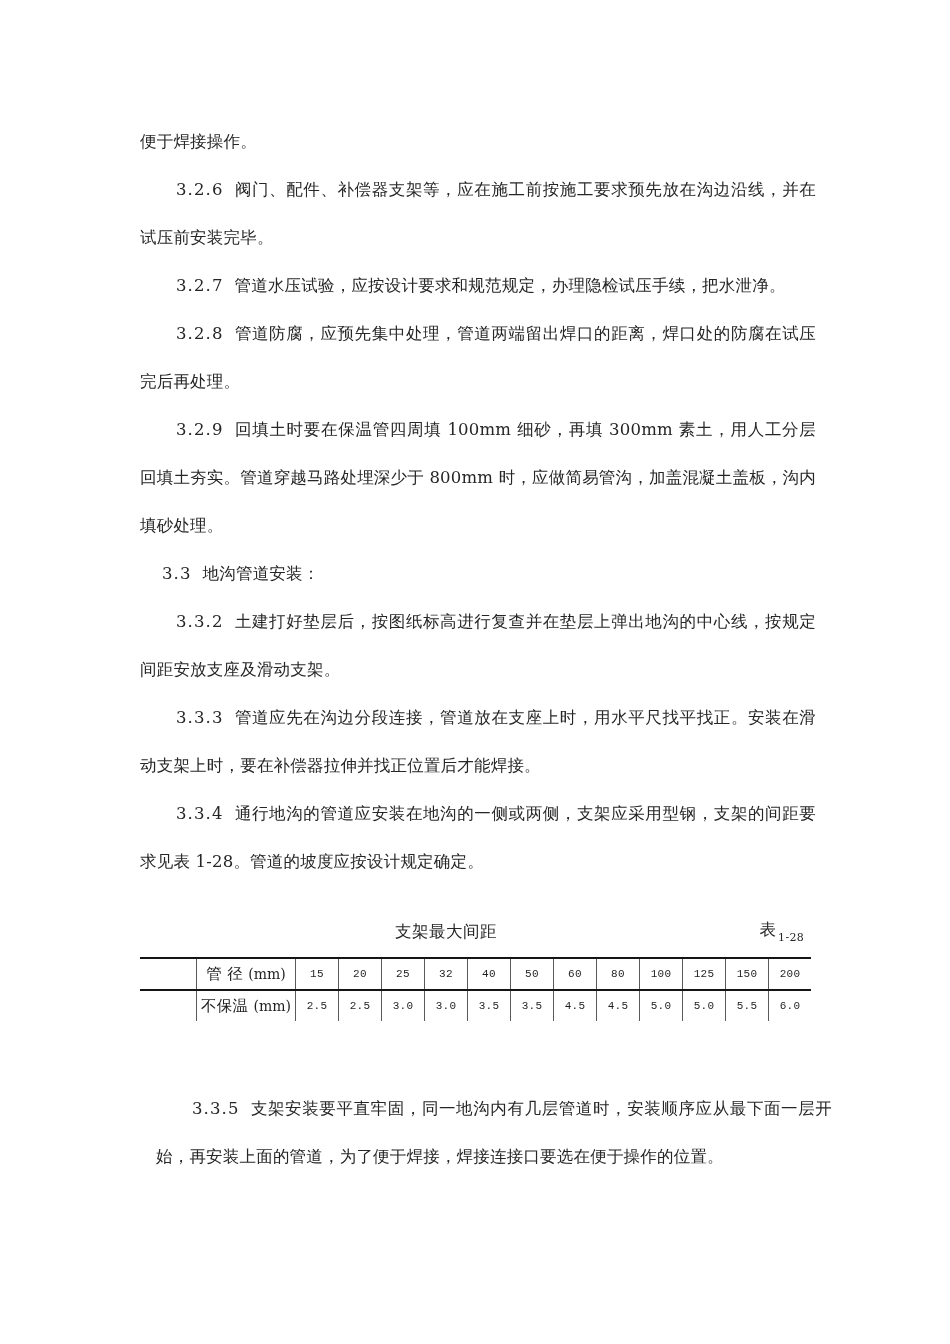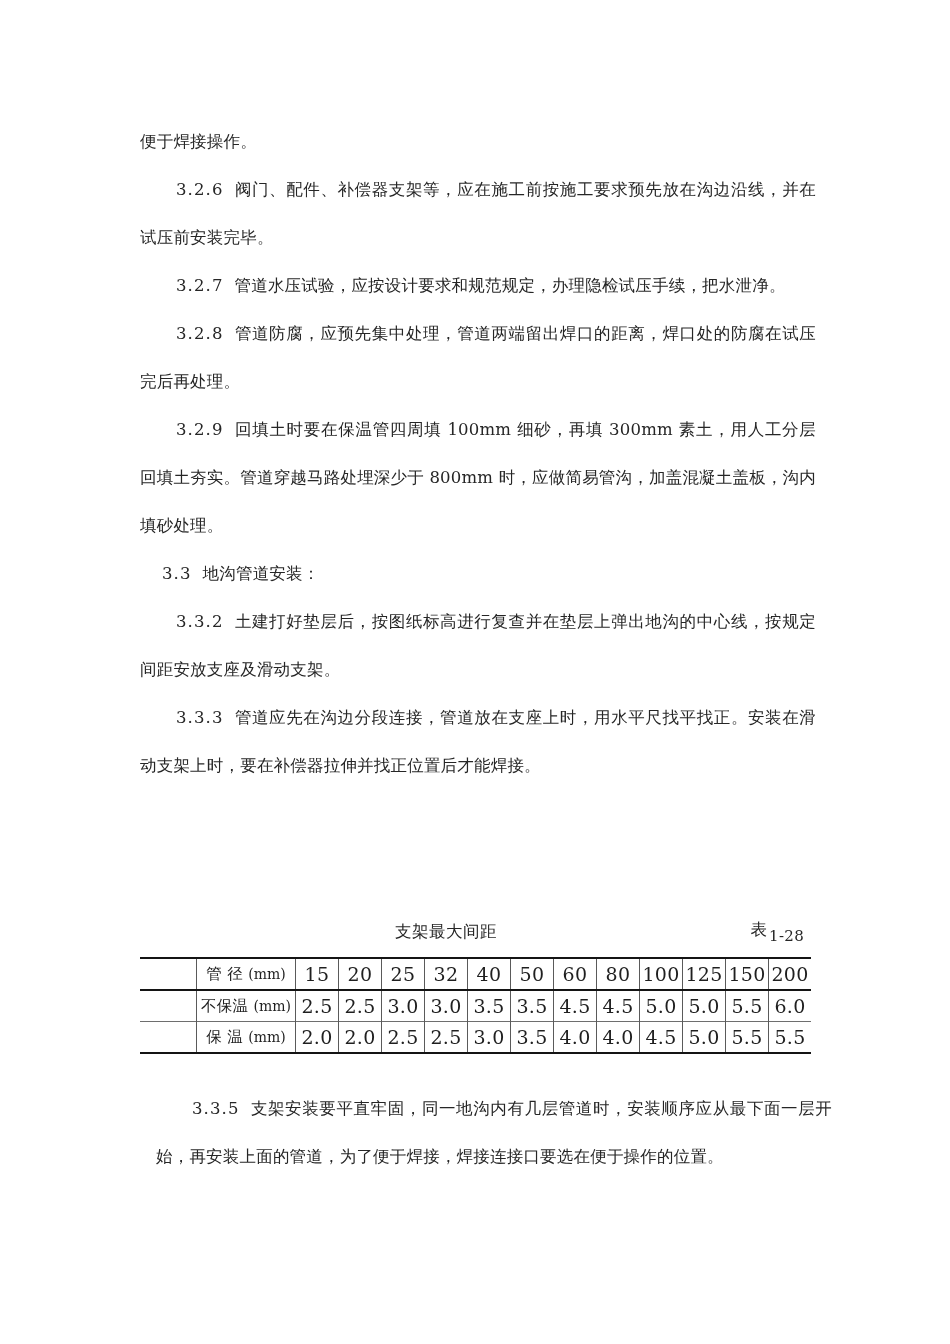--- a/index.html
+++ b/index.html
@@ -72,21 +72,21 @@
     letter-spacing: 0.5px;
   }
   .tbl-caption .cap-no {
     position: absolute;
     right: 14px;
     top: 4px;
     white-space: nowrap;
   }
   .tbl-caption .cap-no .cn { font-size: 16.5px; vertical-align: top; }
   .tbl-caption .cap-no .seq {
-    font-size: 15px;
+    font-size: 11px;
     vertical-align: baseline;
     position: relative;
     top: 7px;
     left: 2px;
     letter-spacing: 0.3px;
   }
 
   table.spec {
     border-collapse: collapse;
     width: 665px;
@@ -107,21 +107,21 @@
     border-left: none;
     width: 56px;
   }
   table.spec td.label {
     width: 98px;
     text-align: center;
     letter-spacing: 0.3px;
     font-size: 15.5px;
   }
   table.spec td.label .unit { font-size: 14px; letter-spacing: 0; }
-  table.spec td.val { width: 42px; font-size: 19px; letter-spacing: 0.3px; }
+  table.spec td.val { width: 42px; font-size: 11px; letter-spacing: 0.3px; font-family: Liberation Mono, monospace; }
 
   
   table.spec tr.r-head td { border-top: 2.5px solid #141414; }
   table.spec tr.r-a  td   { border-top: 2.5px solid #141414; }
   table.spec tr.r-b  td   { border-top: 1px solid #6e6e6e; }
   table.spec tr.r-b  td   { border-bottom: 2.5px solid #141414; }
 
   
   .tbl-wrap { position: relative; }
 </style>
@@ -142,20 +142,21 @@
 
     <p class="para indent"><span class="num">3.2.9</span><span>回填土时要在保温管四周填 100mm 细砂，再填 300mm 素土，用人工分层回填土夯实。管道穿越马路处埋深少于 800mm 时，应做简易管沟，加盖混凝土盖板，沟内填砂处理。</span></p>
 
     <p class="para indent2"><span class="num">3.3</span><span>地沟管道安装：</span></p>
 
 
     <p class="para indent"><span class="num">3.3.2</span><span>土建打好垫层后，按图纸标高进行复查并在垫层上弹出地沟的中心线，按规定间距安放支座及滑动支架。</span></p>
 
     <p class="para indent"><span class="num">3.3.3</span><span>管道应先在沟边分段连接，管道放在支座上时，用水平尺找平找正。安装在滑动支架上时，要在补偿器拉伸并找正位置后才能焊接。</span></p>
 
+    <p class="para indent"><span class="num">3.3.4</span><span>通行地沟的管道应安装在地沟的一侧或两侧，支架应采用型钢，支架的间距要求见表 1-28。管道的坡度应按设计规定确定。</span></p>
 
   </div>
 
   <div class="table-block">
 
     <div class="tbl-caption">
       <span class="cap-title">支架最大间距</span>
       <span class="cap-no"><span class="cn">表</span><span class="seq">1-28</span></span>
     </div>
 
@@ -189,36 +190,20 @@
             <td class="val">3.5</td>
             <td class="val">3.5</td>
             <td class="val">4.5</td>
             <td class="val">4.5</td>
             <td class="val">5.0</td>
             <td class="val">5.0</td>
             <td class="val">5.5</td>
             <td class="val">6.0</td>
           </tr>
 
-          <tr class="r-b">
-            <td class="spacer"></td>
-            <td class="label"><span>保 温</span> <span class="unit">(mm)</span></td>
-            <td class="val">2.0</td>
-            <td class="val">2.0</td>
-            <td class="val">2.5</td>
-            <td class="val">2.5</td>
-            <td class="val">3.0</td>
-            <td class="val">3.5</td>
-            <td class="val">4.0</td>
-            <td class="val">4.0</td>
-            <td class="val">4.5</td>
-            <td class="val">5.0</td>
-            <td class="val">5.5</td>
-            <td class="val">5.5</td>
-          </tr>
         </tbody>
       </table>
     </div>
 
   </div>
 
   <div class="content" style="top:1085px;margin-left:16px;">
     <p class="para indent"><span class="num">3.3.5</span><span>支架安装要平直牢固，同一地沟内有几层管道时，安装顺序应从最下面一层开始，再安装上面的管道，为了便于焊接，焊接连接口要选在便于操作的位置。</span></p>
   </div>
 

